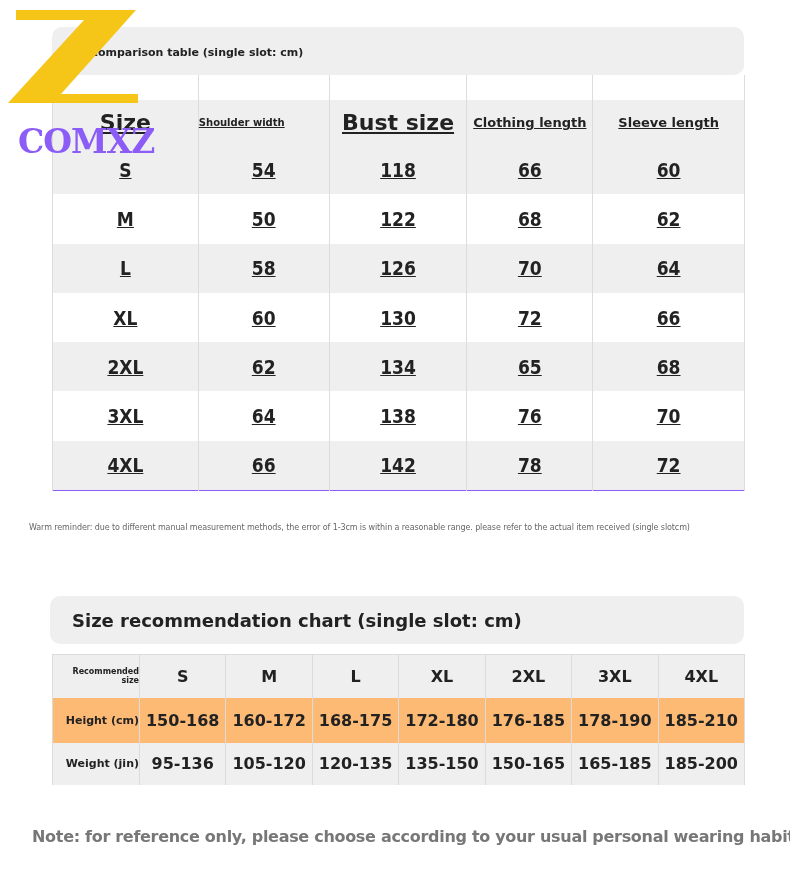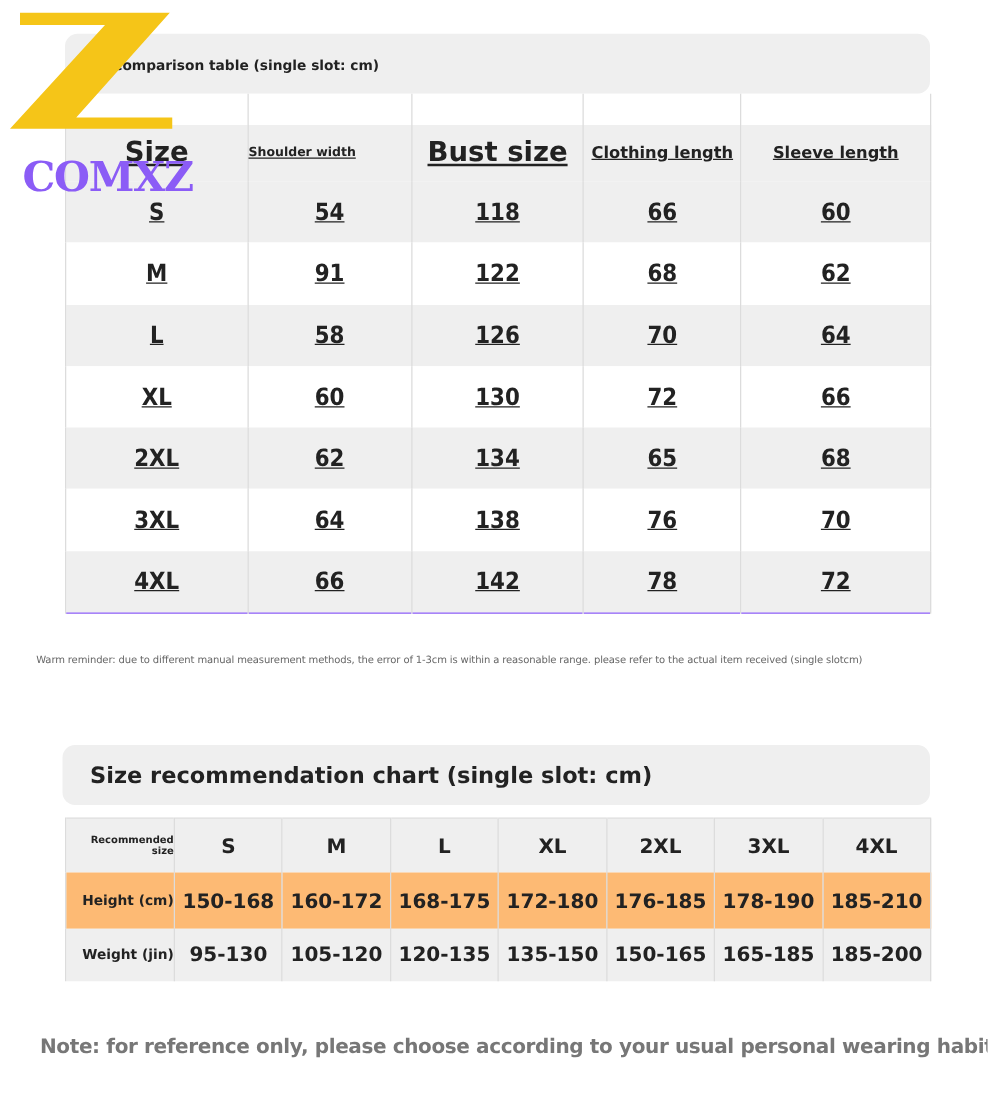--- a/index.html
+++ b/index.html
@@ -95,21 +95,21 @@
   <tbody id="size-body">
     <tr class="row">
       <td>S</td>
       <td>54</td>
       <td>118</td>
       <td>66</td>
       <td>60</td>
     </tr>
     <tr class="row">
       <td>M</td>
-      <td>91</td>
+      <td>50</td>
       <td>122</td>
       <td>68</td>
       <td>62</td>
     </tr>
     <tr class="row">
       <td>L</td>
       <td>58</td>
       <td>126</td>
       <td>70</td>
       <td>64</td>
@@ -168,21 +168,21 @@
     <td>150-168</td>
     <td>160-172</td>
     <td>168-175</td>
     <td>172-180</td>
     <td>176-185</td>
     <td>178-190</td>
     <td>185-210</td>
   </tr>
   <tr class="r2">
     <td class="lbl">Weight (jin)</td>
-    <td>95-130</td>
+    <td>95-136</td>
     <td>105-120</td>
     <td>120-135</td>
     <td>135-150</td>
     <td>150-165</td>
     <td>165-185</td>
     <td>185-200</td>
   </tr>
 </tbody>
   </table>
 

